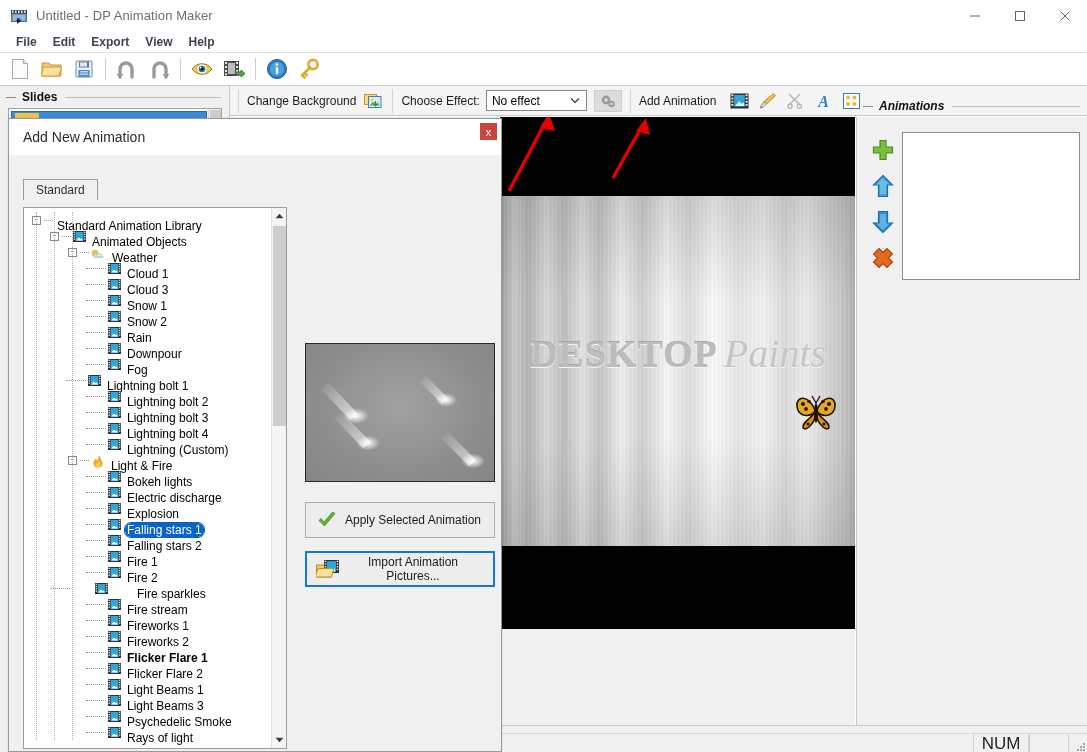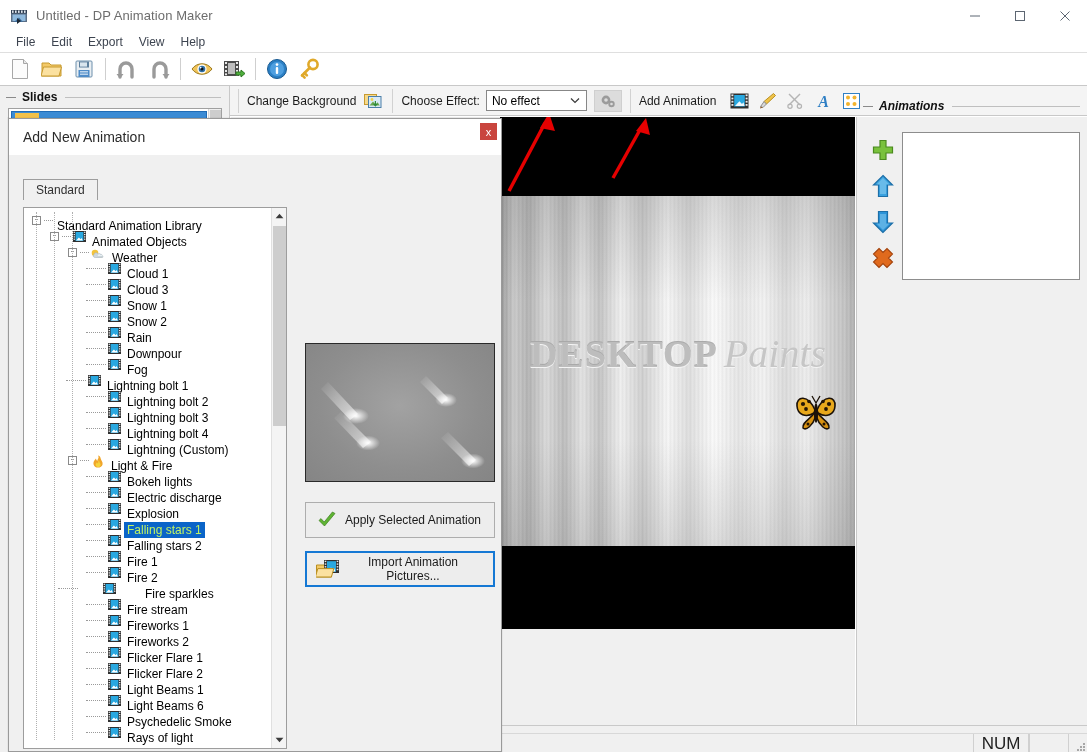--- a/index.html
+++ b/index.html
@@ -32,20 +32,21 @@
   .win-btn {
     width:45px; height:31px; display:flex; align-items:center; justify-content:center;
     color:#6b7480; font-size:13px;
   }
 
   
   #menubar {
     position:absolute; left:0; top:31px; width:1087px; height:22px;
     background:#ffffff; display:flex; align-items:center; padding-left:8px;
     border-bottom:1px solid #dfdfdf;
+    font-weight:bold;
   }
   #menubar .menu-item {
     padding:2px 8px; font-size:12px; color:#3d4450;
   }
 
   
   #toolbar1 {
     position:absolute; left:0; top:53px; width:1087px; height:33px;
     background:#ffffff; display:flex; align-items:center; padding-left:4px;
     border-bottom:1px solid #c8c8c8;
@@ -239,21 +240,21 @@
     font-size:12px; color:#000; white-space:nowrap;
   }
   .tnode .expander {
     width:9px; height:9px; border:1px solid #8a8a8a; background:#fff;
     display:flex; align-items:center; justify-content:center;
     font-size:9px; line-height:1; color:#444; flex:none; margin-right:3px;
     font-family:"Liberation Mono", monospace;
   }
   .tnode .dots { width:9px; height:1px; border-top:1px dotted #9a9a9a; flex:none; margin-right:2px; }
   .tnode .lbl { padding:0 2px;margin-top:12px; }
-  .tnode.sel .lbl { background:#0a64c8; color:#bef264; outline:1px solid #0a64c8; }
+  .tnode.sel .lbl { background:#0a64c8; color:#ffffff; outline:1px solid #0a64c8;border-radius:6px; }
   .vline { position:absolute; width:1px; border-left:1px dotted #b0b0b0; }
 
   .filmicon { width:13px; height:11px; flex:none; margin-right:4px; position:relative; }
 
   #tree-scroll {
     position:absolute; right:0; top:0; width:15px; height:540px; background:#f4f4f4;
     border-left:1px solid #e0e0e0;
   }
   #tree-scroll .arrow-up {
     position:absolute; left:0; top:0; width:15px; height:16px;
@@ -1074,21 +1075,21 @@
                   <rect x="11" y="3" width="1.4" height="1.2"></rect>
                   <rect x="11" y="5.3" width="1.4" height="1.2"></rect>
                   <rect x="11" y="7.6" width="1.4" height="1.2"></rect>
                 </g>
                 <rect x="2.6" y="1" width="7.8" height="9" fill="#29a8e0"></rect>
                 <path d="M3.1 9.4 L5.9 6.4 L7.6 8.3 L8.7 7.1 L9.8 9.4 z" fill="#ffffff"></path>
               </svg>
             </span>
             <span class="lbl">Fire 2</span>
           </div>
-          <div class="tnode" style="padding-left: 34px; gap: 23px;">
+          <div class="tnode" style="padding-left: 26px; gap: 23px;">
             <span class="dots" style="width: 20px;"></span>
             <span class="filmicon">
               <svg width="13" height="11" viewBox="0 0 13 11">
                 <rect x="0" y="0" width="13" height="11" fill="#2f2f2f"></rect>
                 <g fill="#ececec">
                   <rect x="0.6" y="0.7" width="1.4" height="1.2"></rect>
                   <rect x="0.6" y="3" width="1.4" height="1.2"></rect>
                   <rect x="0.6" y="5.3" width="1.4" height="1.2"></rect>
                   <rect x="0.6" y="7.6" width="1.4" height="1.2"></rect>
                   <rect x="11" y="0.7" width="1.4" height="1.2"></rect>
@@ -1158,21 +1159,21 @@
                   <rect x="11" y="3" width="1.4" height="1.2"></rect>
                   <rect x="11" y="5.3" width="1.4" height="1.2"></rect>
                   <rect x="11" y="7.6" width="1.4" height="1.2"></rect>
                 </g>
                 <rect x="2.6" y="1" width="7.8" height="9" fill="#29a8e0"></rect>
                 <path d="M3.1 9.4 L5.9 6.4 L7.6 8.3 L8.7 7.1 L9.8 9.4 z" fill="#ffffff"></path>
               </svg>
             </span>
             <span class="lbl">Fireworks 2</span>
           </div>
-          <div class="tnode" style="padding-left: 62px;">
+          <div class="tnode" style="padding-left: 62px; font-weight: bold;">
             <span class="dots" style="width: 20px;"></span>
             <span class="filmicon">
               <svg width="13" height="11" viewBox="0 0 13 11">
                 <rect x="0" y="0" width="13" height="11" fill="#2f2f2f"></rect>
                 <g fill="#ececec">
                   <rect x="0.6" y="0.7" width="1.4" height="1.2"></rect>
                   <rect x="0.6" y="3" width="1.4" height="1.2"></rect>
                   <rect x="0.6" y="5.3" width="1.4" height="1.2"></rect>
                   <rect x="0.6" y="7.6" width="1.4" height="1.2"></rect>
                   <rect x="11" y="0.7" width="1.4" height="1.2"></rect>
@@ -1240,21 +1241,21 @@
                   <rect x="0.6" y="7.6" width="1.4" height="1.2"></rect>
                   <rect x="11" y="0.7" width="1.4" height="1.2"></rect>
                   <rect x="11" y="3" width="1.4" height="1.2"></rect>
                   <rect x="11" y="5.3" width="1.4" height="1.2"></rect>
                   <rect x="11" y="7.6" width="1.4" height="1.2"></rect>
                 </g>
                 <rect x="2.6" y="1" width="7.8" height="9" fill="#29a8e0"></rect>
                 <path d="M3.1 9.4 L5.9 6.4 L7.6 8.3 L8.7 7.1 L9.8 9.4 z" fill="#ffffff"></path>
               </svg>
             </span>
-            <span class="lbl">Light Beams 6</span>
+            <span class="lbl">Light Beams 3</span>
           </div>
           <div class="tnode" style="padding-left: 62px;">
             <span class="dots" style="width: 20px;"></span>
             <span class="filmicon">
               <svg width="13" height="11" viewBox="0 0 13 11">
                 <rect x="0" y="0" width="13" height="11" fill="#2f2f2f"></rect>
                 <g fill="#ececec">
                   <rect x="0.6" y="0.7" width="1.4" height="1.2"></rect>
                   <rect x="0.6" y="3" width="1.4" height="1.2"></rect>
                   <rect x="0.6" y="5.3" width="1.4" height="1.2"></rect>

